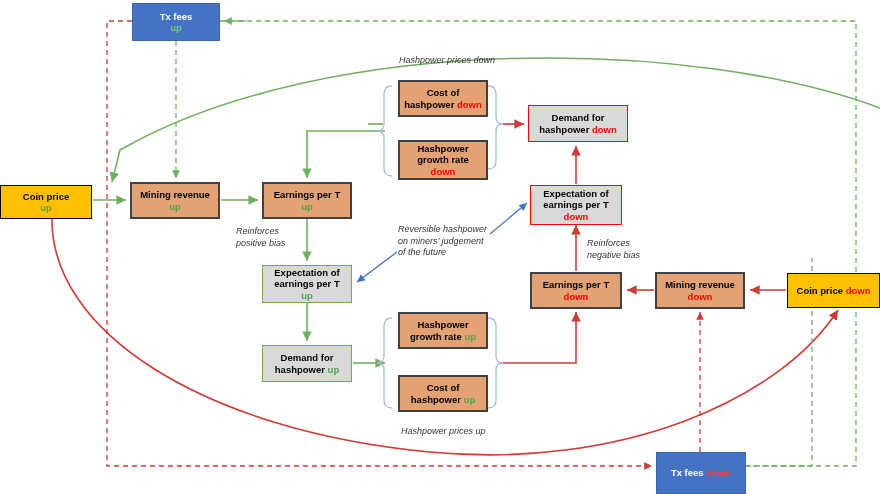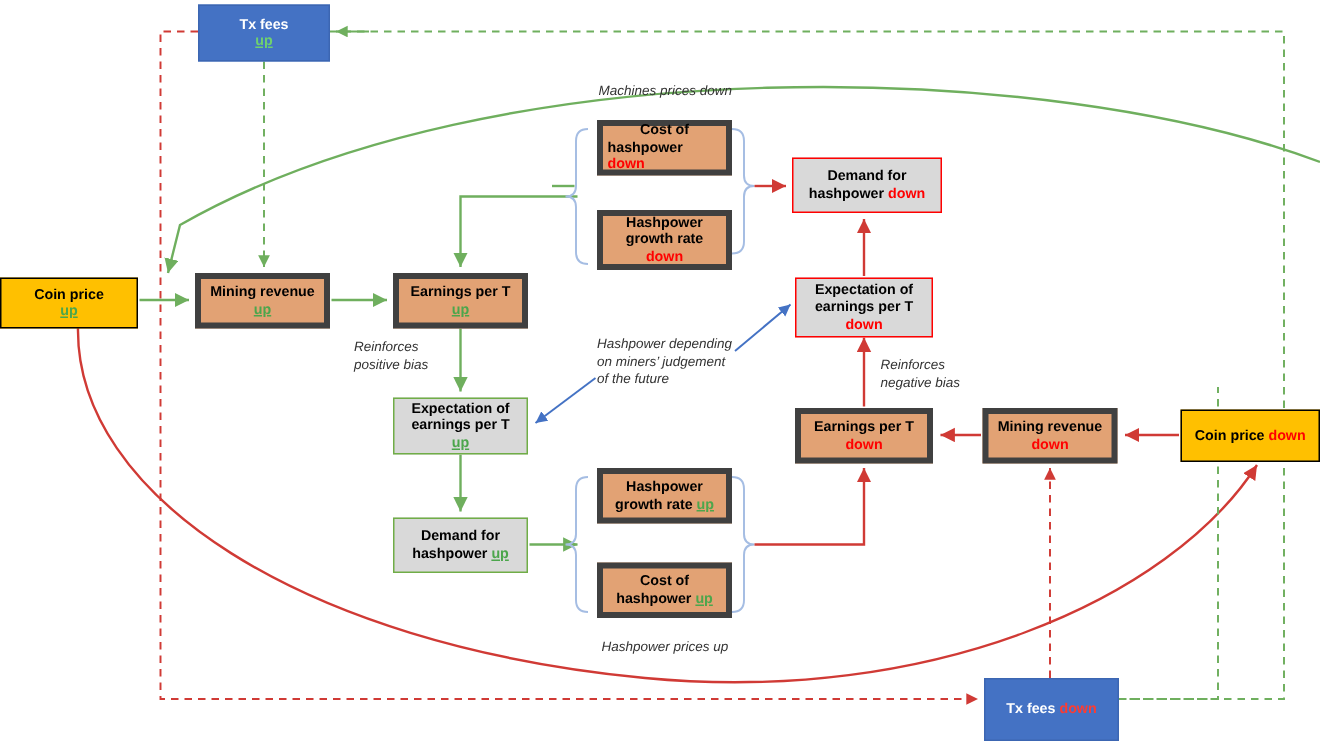--- a/index.html
+++ b/index.html
@@ -30,24 +30,24 @@
     justify-content: center;
     text-align: left;
     font-weight: bold;
     font-size: 9.5px;
     line-height: 11.5px;
     color: #000000;
     padding: 2px 3px;
     z-index: 5;
   }
   .node .lbl { display: block; }
-  .up   { color: #4CA64C; text-decoration: underline; }
+  .up   { color: #4CA64C; }
   .down { color: #FF0000; }
 
-  .n-orange { background: #E2A274; border: 4px solid #404040; }
+  .n-orange { background: #E2A274; border: 2px solid #404040; }
   .n-yellow { background: #FFC000; border: 1px solid #000000; }
   .n-blue   { background: #4472C4; border: 1px solid #3c66b2; color: #ffffff; }
   .n-blue .lbl.down { color: #FF3B30; }
   .n-blue .lbl.up   { color: #6FD06F; }
   .n-grey-green { background: #D9D9D9; border: 1.6px solid #70AD47; }
   .n-grey-red   { background: #D9D9D9; border: 1.6px solid #FF0000; }
 
   .annot {
     position: absolute;
     font-style: italic;
@@ -209,27 +209,27 @@
   <div class="node n-blue" style="left:656px; top:452px; width:90px; height:42px;">
     <span><span class="lbl" style="display:inline">Tx fees</span>
     <span class="lbl down" style="display:inline">down</span></span>
   </div>
 
   <div class="node n-yellow" style="left:787px; top:273px; width:93px; height:35px;">
     <span><span class="lbl" style="display:inline">Coin price</span>
     <span class="lbl down" style="display:inline">down</span></span>
   </div>
 
-  <div class="annot" style="left:399px; top:55px;">Machines prices down</div>
+  <div class="annot" style="left:399px; top:55px;">Hashpower prices down</div>
 
   <div class="annot" style="left:401px; top:426px;">Hashpower prices up</div>
 
   <div class="annot" style="left:236px; top:226px;">Reinforces
 positive bias</div>
 
   <div class="annot" style="left:587px; top:238px;">Reinforces
 negative bias</div>
 
-  <div class="annot" style="left:398px; top:224px;">Hashpower depending
+  <div class="annot" style="left:398px; top:224px;">Reversible hashpower
 on miners’ judgement
 of the future</div>
 
 </div>
 
 </body></html>

